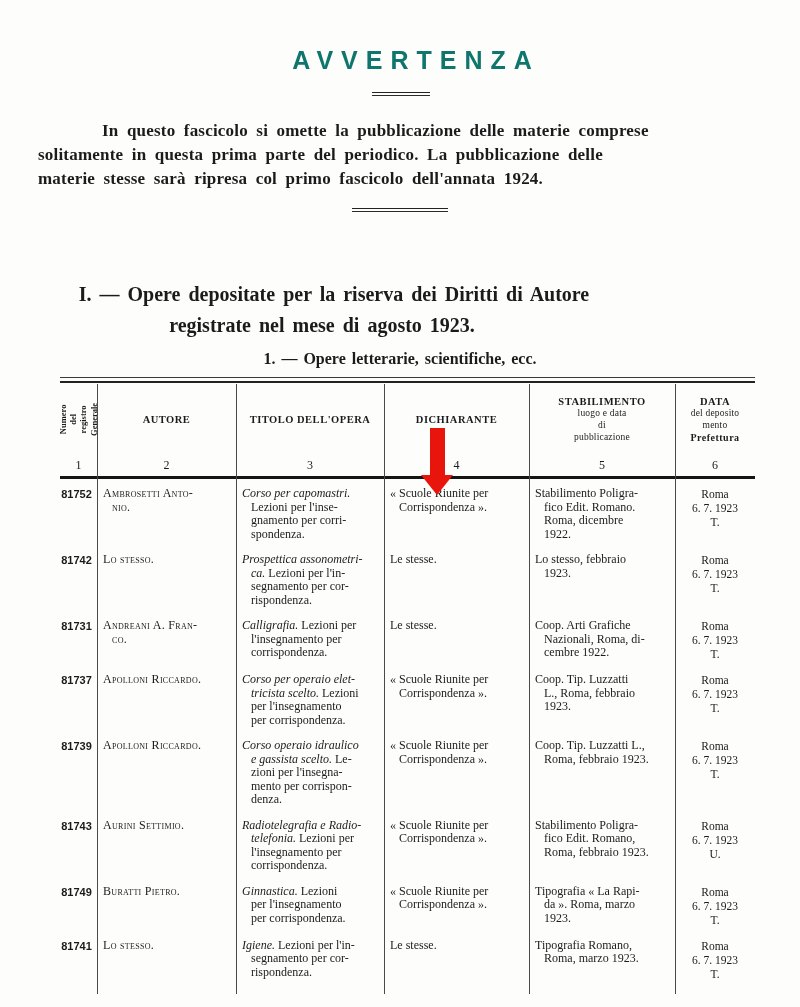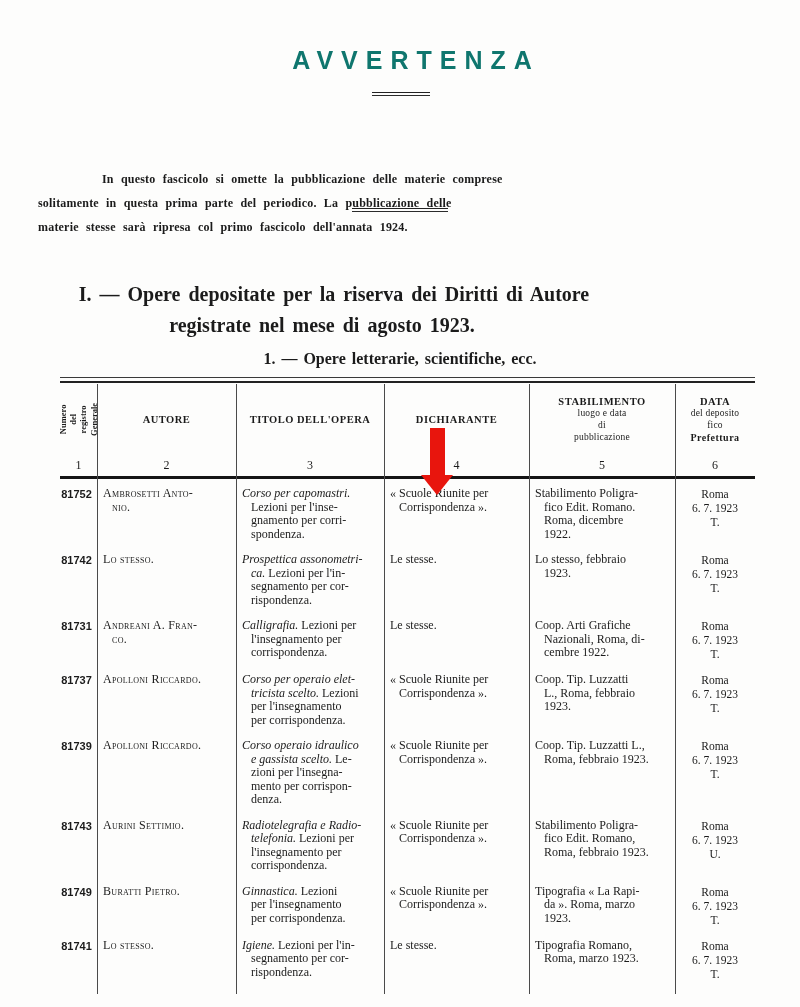--- a/index.html
+++ b/index.html
@@ -13,22 +13,22 @@
   .notice-title{
     top:46px;left:16px;width:800px;text-align:center;
     font-family:"Liberation Sans","DejaVu Sans",sans-serif;
     font-weight:bold;font-size:25px;letter-spacing:8px;color:#0f766e;
   }
   .rule{height:2px;border-top:1.5px solid #222;border-bottom:1px solid #2b2b2b;}
   .rule1{top:92px;left:372px;width:58px;}
   .rule2{top:208px;left:352px;width:96px;}
   .notice-body{
     top:119px;left:38px;width:730px;
-    font-size:12px;font-weight:bold;line-height:24px;
-    white-space:pre-line;text-indent:64px;word-spacing:4px;letter-spacing:.2px;margin-top:48px;
+    font-size:17px;font-weight:bold;line-height:24px;
+    white-space:pre-line;text-indent:64px;word-spacing:4px;letter-spacing:.2px;
   }
   
   .sec1{top:283px;left:0;width:668px;text-align:center;font-size:20px;font-weight:bold;word-spacing:3px;}
   .sec2{top:314px;left:0;width:644px;text-align:center;font-size:20px;font-weight:bold;word-spacing:3px;}
   .sec3{top:350px;left:0;width:800px;text-align:center;font-size:16px;font-weight:bold;word-spacing:2px;}
   
   .reg-table{top:377px;left:60px;width:695px;}
   .t-rule-a{height:0;border-top:1px solid #3a3a3a;}
   .t-rule-b{height:0;border-top:2px solid #222;margin-top:3px;}
   .t-thick{height:3px;background:#151515;}
@@ -98,21 +98,21 @@
     <div class="hcell">DICHIARANTE</div>
     <div class="hcell">
         <span>STABILIMENTO</span>
         <span class="hsub">luogo e data
 di
 pubblicazione</span>
       </div>
     <div class="hcell">
         <span>DATA</span>
         <span class="hsub">del deposito
-fico</span>
+mento</span>
         <span class="hsub2">Prefettura</span>
       </div>
   </div>
 
   <div class="grid numrow">
     <div class="numcell">1</div>
     <div class="numcell">2</div>
     <div class="numcell">3</div>
     <div class="numcell">4</div>
     <div class="numcell">5</div>

